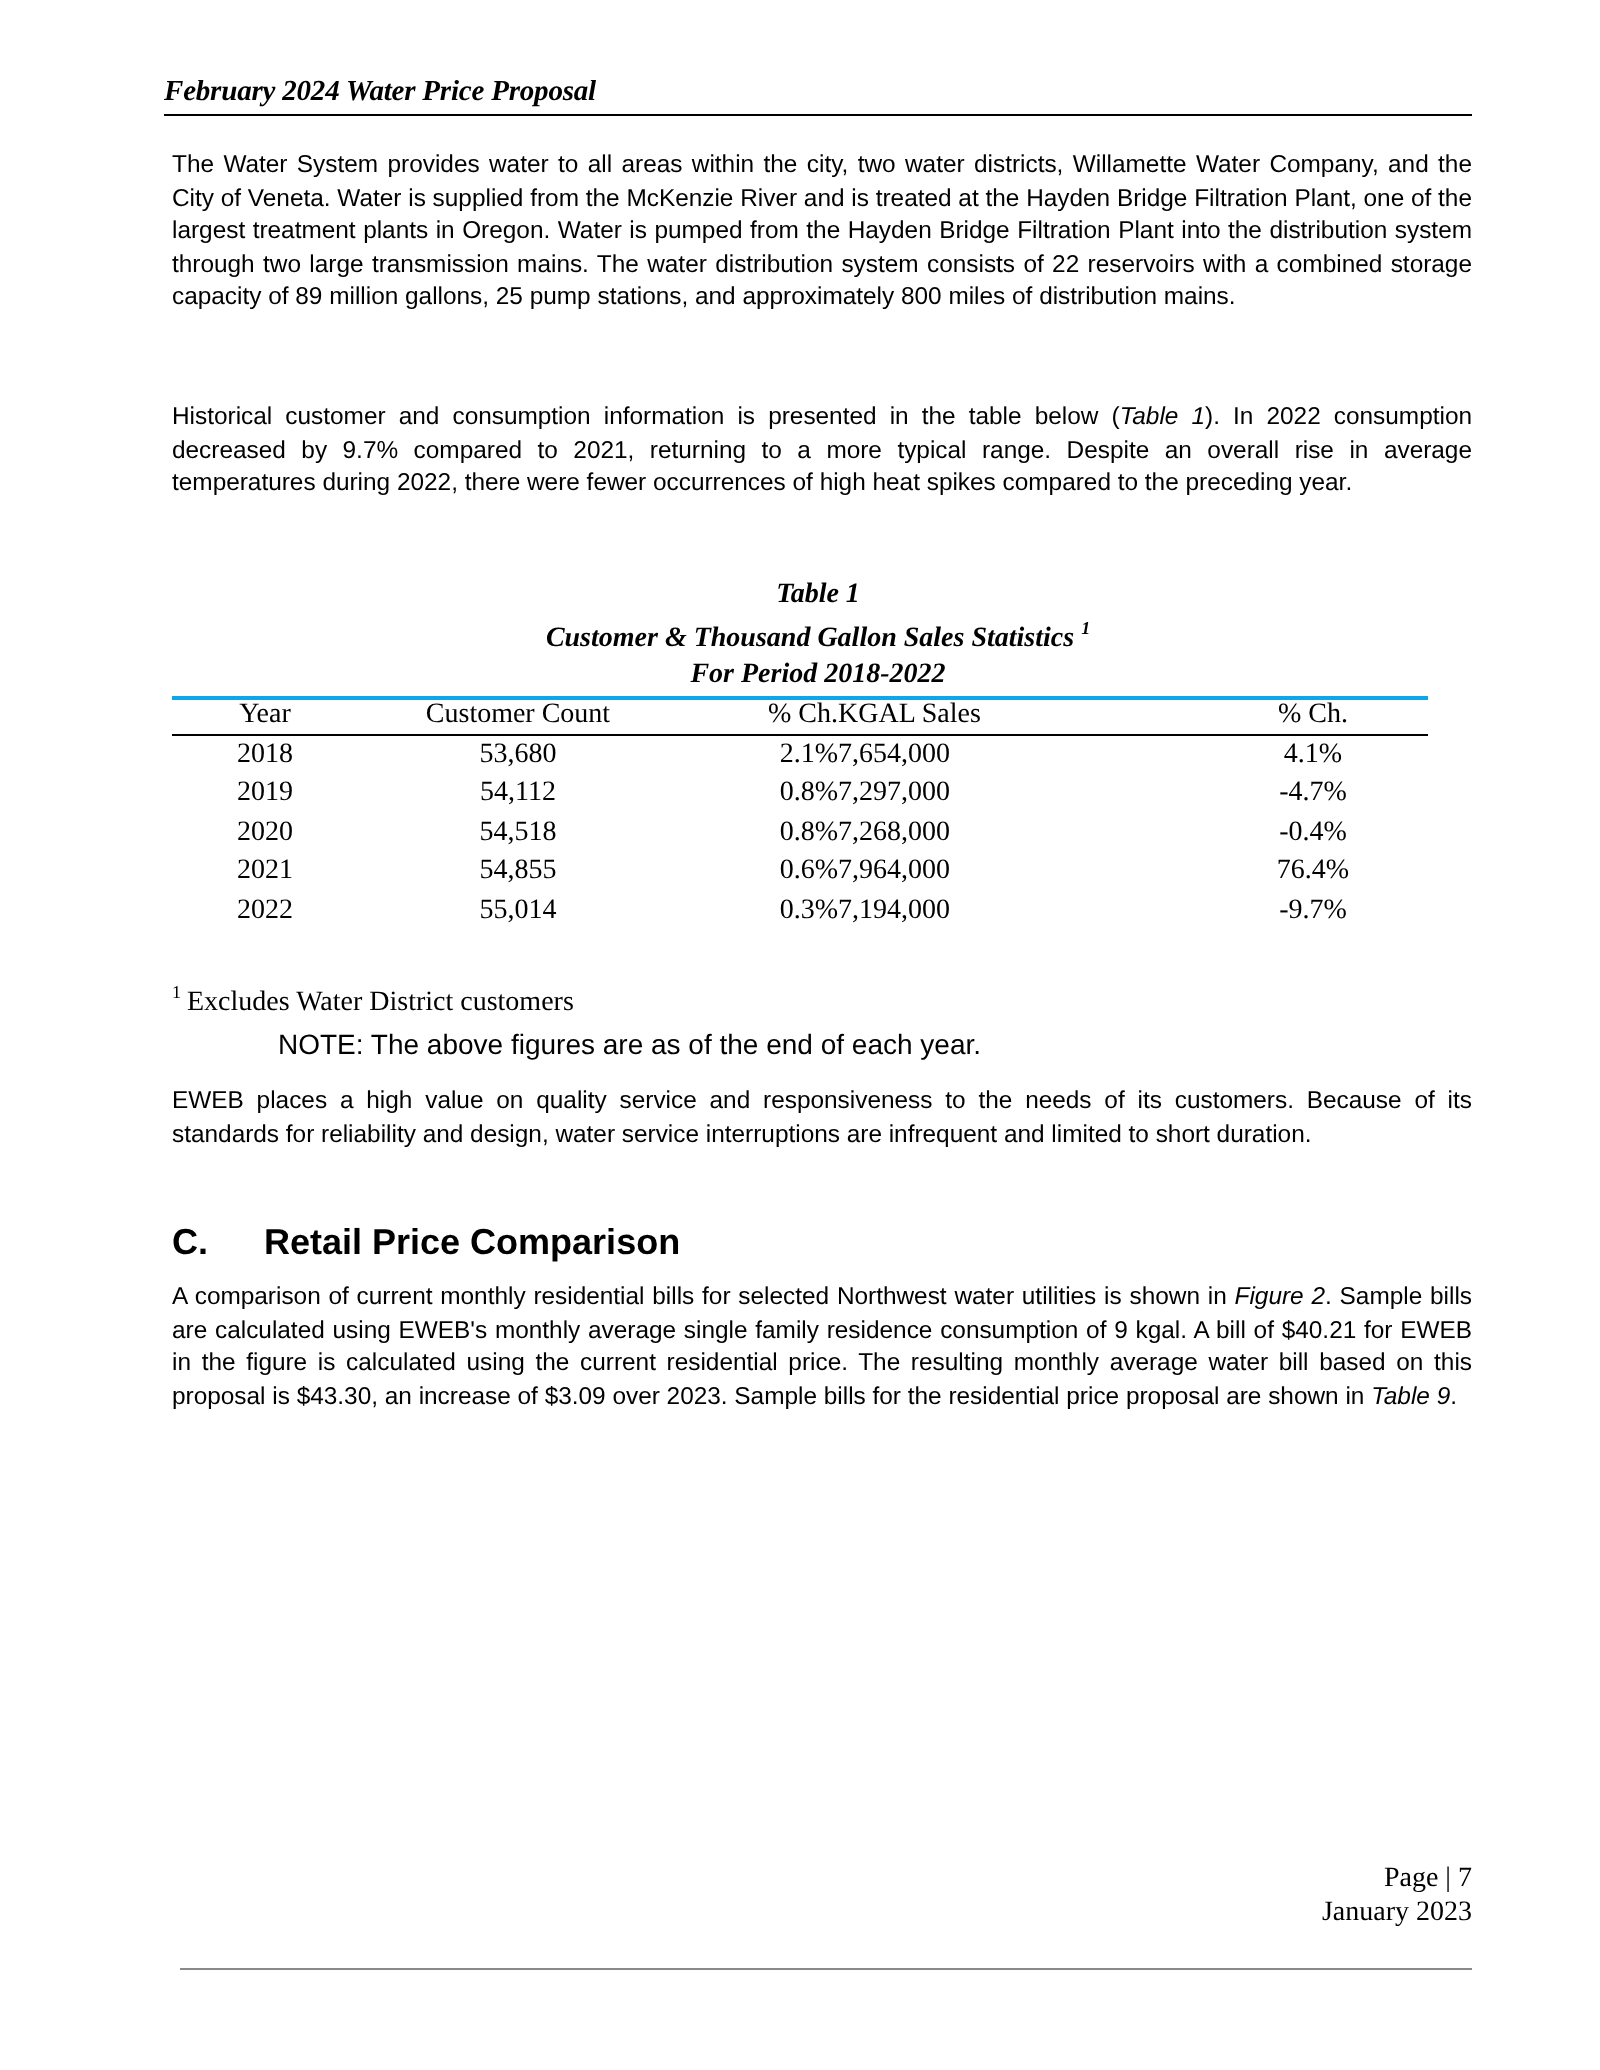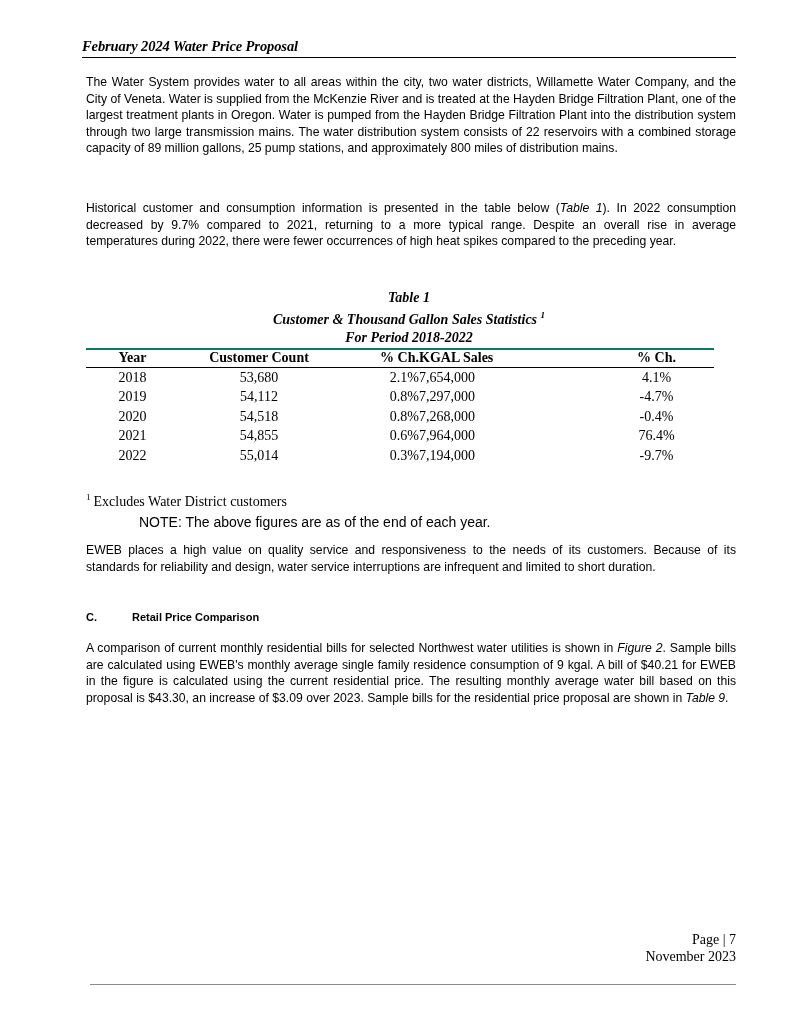--- a/index.html
+++ b/index.html
@@ -41,22 +41,22 @@
     .cap3 { top: 329px; }
     .cap2 sup { font-size: 9px; vertical-align: 6px; line-height: 0; }
 
     table.stats {
       position: absolute; left: 86px; top: 348px; width: 628px;
       border-collapse: collapse;
       font-family: "Liberation Serif", serif;
       font-size: 14px;
     }
     table.stats thead th {
-      font-weight: bold; height: 18px; line-height: 16px;
-      border-top: 2px solid #0f766e;
+      font-weight: normal; height: 18px; line-height: 16px;
+      border-top: 2px solid #0ea5e9;
       border-bottom: 1.5px solid #000;
       padding: 0;
     }
     table.stats tbody td {
       height: 19.5px; line-height: 19.5px; padding: 0;
     }
     .c1 { width: 93px; text-align: center; }
     .c2 { width: 160px; text-align: center; margin-top: 33px; }
     .c3 { width: 80px; text-align: right; }
     .c4 { width: 180px; text-align: left; }
@@ -68,21 +68,21 @@
       font-family: "Liberation Serif", serif; font-size: 14px;
     }
     .footnote sup { font-size: 9px; vertical-align: 6px; line-height: 0; margin-right: 3px; }
     .note {
       position: absolute; left: 139px; top: 514px;
       font-family: "Liberation Sans", sans-serif; font-size: 14px;
     }
 
     .section-heading {
       position: absolute; left: 86px; top: 611px;
-      font-family: "Liberation Sans", sans-serif; font-weight: bold; font-size: 11px;
+      font-family: "Liberation Sans", sans-serif; font-weight: bold; font-size: 18px;
     }
     .section-heading .letter { display: inline-block; width: 46px; }
 
     .page-num {
       position: absolute; left: 500px; width: 236px; top: 931px;
       text-align: right;
       font-family: "Liberation Serif", serif; font-size: 14px; line-height: 17px;
     }
     .page-date { top: 948px; }
     .footer-rule {
@@ -156,14 +156,14 @@
 <div class="footnote"><sup>1</sup><span>Excludes Water District customers</span></div>
 <div class="note">NOTE: The above figures are as of the end of each year.</div>
 
 <p class="para p3">EWEB places a high value on quality service and responsiveness to the needs of its customers. Because of its standards for reliability and design, water service interruptions are infrequent and limited to short duration.</p>
 
 <div class="section-heading"><span class="letter">C.</span><span>Retail Price Comparison</span></div>
 
 <p class="para p4"><span>A comparison of current monthly residential bills for selected Northwest water utilities is shown in </span><i>Figure 2</i><span>. Sample bills are calculated using EWEB's monthly average single family residence consumption of 9 kgal. A bill of $40.21 for EWEB in the figure is calculated using the current residential price. The resulting monthly average water bill based on this proposal is $43.30, an increase of $3.09 over 2023. Sample bills for the residential price proposal are shown in </span><i>Table 9</i><span>.</span></p>
 
 <div class="page-num">Page | 7</div>
-<div class="page-num page-date">November 2023</div>
+<div class="page-num page-date">January 2023</div>
 <div class="footer-rule"></div>
 
 </body></html>

